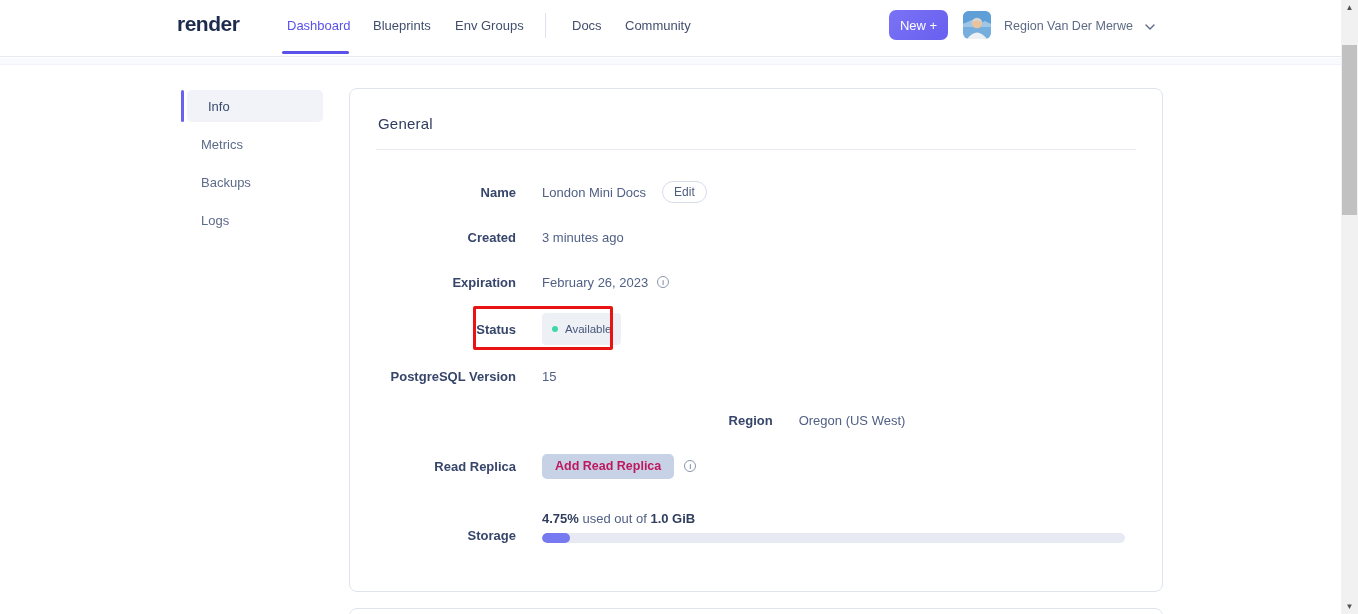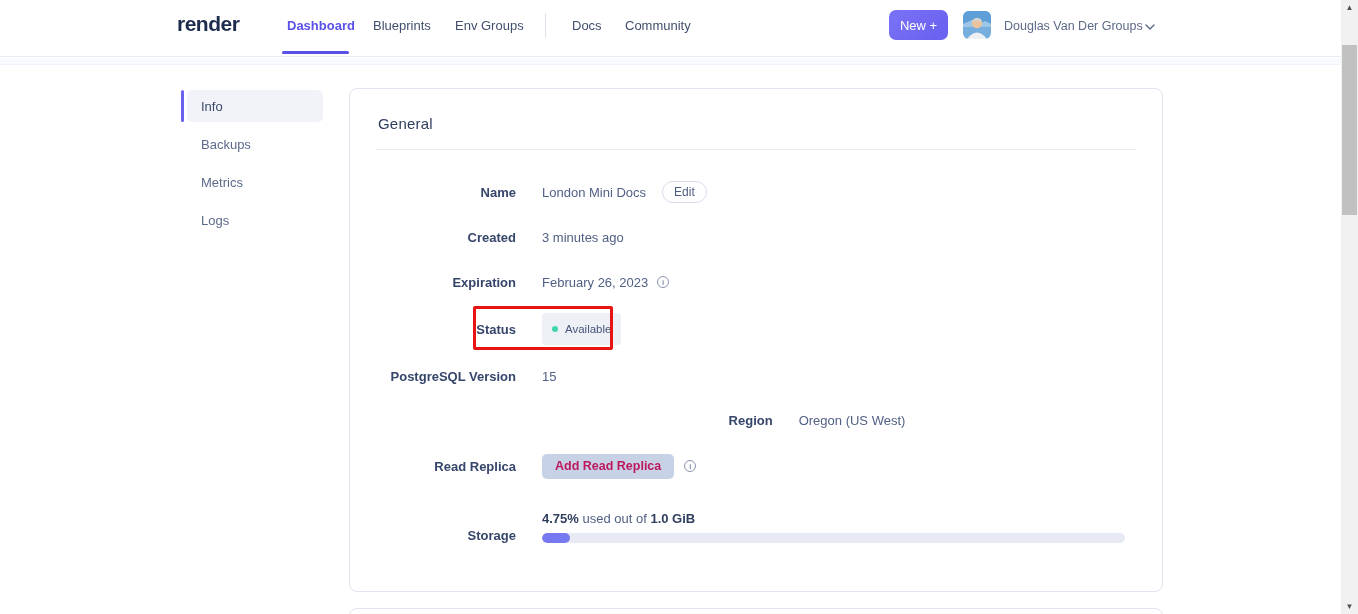--- a/index.html
+++ b/index.html
@@ -9,21 +9,21 @@
 
   
   .header { position:absolute; top:0; left:0; width:1341px; height:57px;
     background:#fff; border-bottom:1px solid #e7eaf2; z-index:5; }
   .subheader-strip { position:absolute; top:58px; left:0; width:1341px; height:7px;
     background:#f8fafd; border-bottom:1px solid #f0f3f9; }
   .logo { position:absolute; left:177px; top:12px; font-size:21px; font-weight:700;
     color:#1d2b4f; letter-spacing:-0.5px; }
   .nav-item { position:absolute; top:18px; font-size:13px; color:#414e6d;
     cursor:pointer; white-space:nowrap; }
-  .nav-item.active { color:#5a51e8; font-weight:700; }
+  .nav-item.active { color:#5a51e8; font-weight:400; }
   .nav-dashboard { left:287px; }
   .nav-blueprints { left:373px; }
   .nav-envgroups { left:455px; }
   .nav-docs { left:572px; }
   .nav-community { left:625px; }
   .nav-sep { position:absolute; left:545px; top:13px; width:1px; height:25px;
     background:#dde2ec; }
   .nav-underline { position:absolute; left:282px; top:51px; width:67px; height:3px;
     background:#5a51e8; border-radius:2px; }
   .new-btn { position:absolute; left:889px; top:10px; width:59px; height:30px;
@@ -45,21 +45,21 @@
   .scroll-arrow.down { bottom:0; }
   .scroll-thumb { position:absolute; left:1px; top:45px; width:15px; height:170px;
     background:#c1c1c1; cursor:pointer; }
 
   
   .sidebar { position:absolute; left:181px; top:90px; width:142px; }
   .side-item { position:relative; height:32px; margin-bottom:6px; display:flex;
     align-items:center; padding-left:20px; font-size:13px; color:#5c6b8a;
     cursor:pointer; border-radius:5px; }
   .side-item.active { background:#f1f3f9; color:#3b4a6b; margin-left:6px;
-    padding-left:14px; }
+    padding-left:21px; }
   .active-bar { position:absolute; left:0px; top:0px; width:3px; height:32px;
     background:#6a62ee; border-radius:2px; }
 
   
   .card { position:absolute; left:349px; top:88px; width:814px; height:504px;
     background:#fff; border:1px solid #dfe4ef; border-radius:8px; }
   .card-title { position:absolute; left:28px; top:26px; font-size:15px;
     font-weight:500; color:#2e3d5c; letter-spacing:0.2px; }
   .card-divider { position:absolute; left:26px; top:60px; width:760px; height:1px;
     background:#e9ecf3; }
@@ -133,37 +133,37 @@
     <div class="avatar">
       <svg width="28" height="28" viewBox="0 0 28 28">
         <rect width="28" height="28" fill="#76aede"></rect>
         <rect y="0" width="28" height="12" fill="#5f9fd8"></rect>
         <path d="M0 13 L9 9 L16 13 L22 10 L28 13 L28 16 L0 16 Z" fill="#9ec6e6"></path>
         <circle cx="14" cy="12" r="5.2" fill="#e8c39e"></circle>
         <path d="M9 11 a5.2 5.2 0 0 1 10 0 q-5 -3 -10 0" fill="#cfd8dd"></path>
         <path d="M4 28 q10 -13 20 0 Z" fill="#eef1f3"></path>
       </svg>
     </div>
-    <div class="user-name">Douglas Van Der Groups</div>
+    <div class="user-name">Region Van Der Merwe</div>
     <svg class="chevron" viewBox="0 0 16 16">
       <path d="M4 6 L8 10 L12 6" fill="none" stroke="#5d6a86" stroke-width="1.4" stroke-linecap="round" stroke-linejoin="round"></path>
     </svg>
   </div>
   <div class="subheader-strip"></div>
 
   <div class="sidebar">
     <div class="side-item active">
       <span>Info</span>
     </div>
     <div class="active-bar" style="position:absolute; top:0;"></div>
     <div class="side-item">
+      <span>Metrics</span>
+    </div>
+    <div class="side-item">
       <span>Backups</span>
-    </div>
-    <div class="side-item">
-      <span>Metrics</span>
     </div>
     <div class="side-item">
       <span>Logs</span>
     </div>
   </div>
 
   <div class="card">
     <div class="card-title">General</div>
     <div class="card-divider"></div>
 

